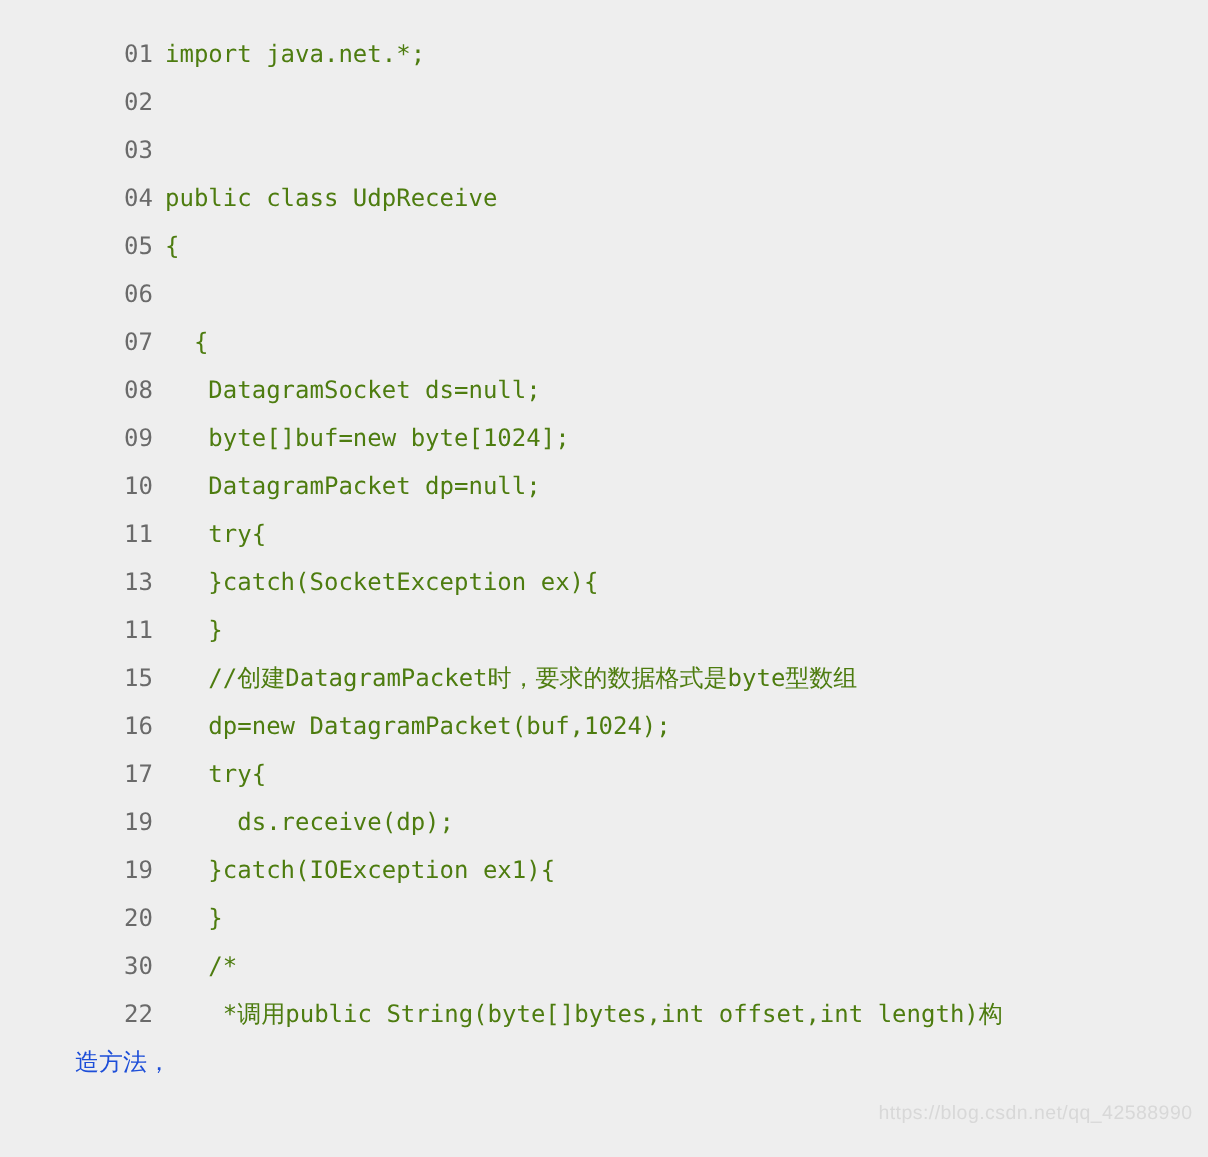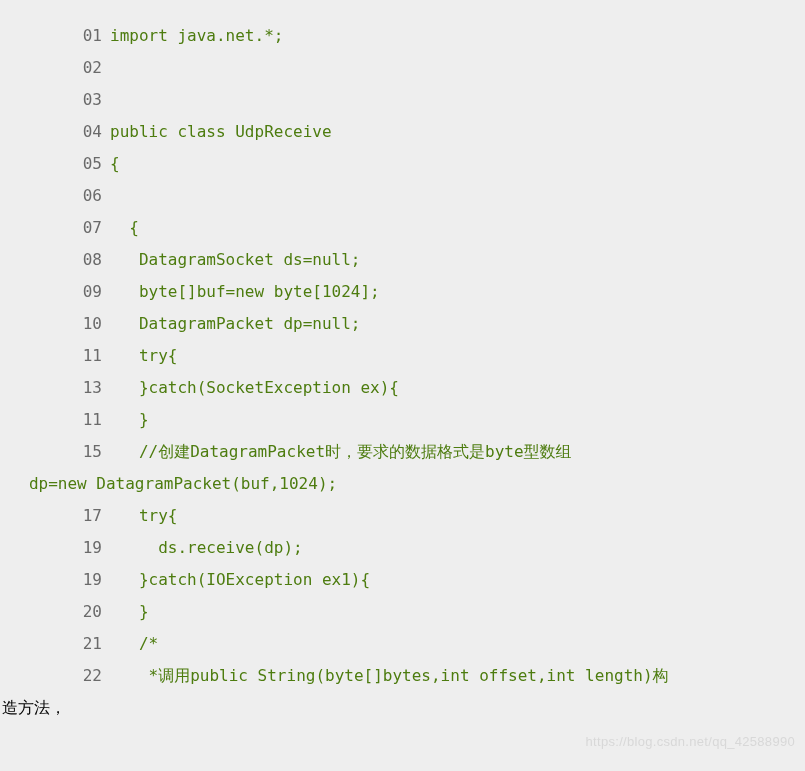--- a/index.html
+++ b/index.html
@@ -33,22 +33,23 @@
       flex-shrink: 0;
     }
     .line-content {
       flex: 1;
       color: #4d7c0f;
     }
     .wrap-line {
       line-height: 32px;
       white-space: pre;
       font-size: 16px;
-      color: #000000;
+      color: #1d4ed8;
       padding-left: 2px;
+      margin-left: 48px;
     }
     .watermark {
       position: absolute;
       bottom: 22px;
       right: 10px;
       font-size: 13px;
       color: #d8d8d8;
       font-family: Arial, sans-serif;
       letter-spacing: 0.3px;
     }
@@ -64,23 +65,23 @@
     <div class="code-line"><span class="line-number">05</span><span class="line-content">{</span></div>
     <div class="code-line"><span class="line-number">06</span></div>
     <div class="code-line"><span class="line-number">07</span><span class="line-content">  {</span></div>
     <div class="code-line"><span class="line-number">08</span><span class="line-content">   DatagramSocket ds=null;</span></div>
     <div class="code-line"><span class="line-number">09</span><span class="line-content">   byte[]buf=new byte[1024];</span></div>
     <div class="code-line"><span class="line-number">10</span><span class="line-content">   DatagramPacket dp=null;</span></div>
     <div class="code-line"><span class="line-number">11</span><span class="line-content">   try{</span></div>
     <div class="code-line"><span class="line-number">13</span><span class="line-content">   }catch(SocketException ex){</span></div>
     <div class="code-line"><span class="line-number">11</span><span class="line-content">   }</span></div>
     <div class="code-line"><span class="line-number">15</span><span class="line-content">   //创建DatagramPacket时，要求的数据格式是byte型数组</span></div>
-    <div class="code-line"><span class="line-content">   dp=new DatagramPacket(buf,1024);</span></div>
+    <div class="code-line"><span class="line-number">16</span><span class="line-content">   dp=new DatagramPacket(buf,1024);</span></div>
     <div class="code-line"><span class="line-number">17</span><span class="line-content">   try{</span></div>
     <div class="code-line"><span class="line-number">19</span><span class="line-content">     ds.receive(dp);</span></div>
     <div class="code-line"><span class="line-number">19</span><span class="line-content">   }catch(IOException ex1){</span></div>
     <div class="code-line"><span class="line-number">20</span><span class="line-content">   }</span></div>
-    <div class="code-line"><span class="line-number">21</span><span class="line-content">   /*</span></div>
+    <div class="code-line"><span class="line-number">30</span><span class="line-content">   /*</span></div>
     <div class="code-line"><span class="line-number">22</span><span class="line-content">    *调用public String(byte[]bytes,int offset,int length)构</span></div>
     <div class="wrap-line">造方法，</div>
   </div>
 
 <div class="watermark">https://blog.csdn.net/qq_42588990</div>
 
 </body></html>

